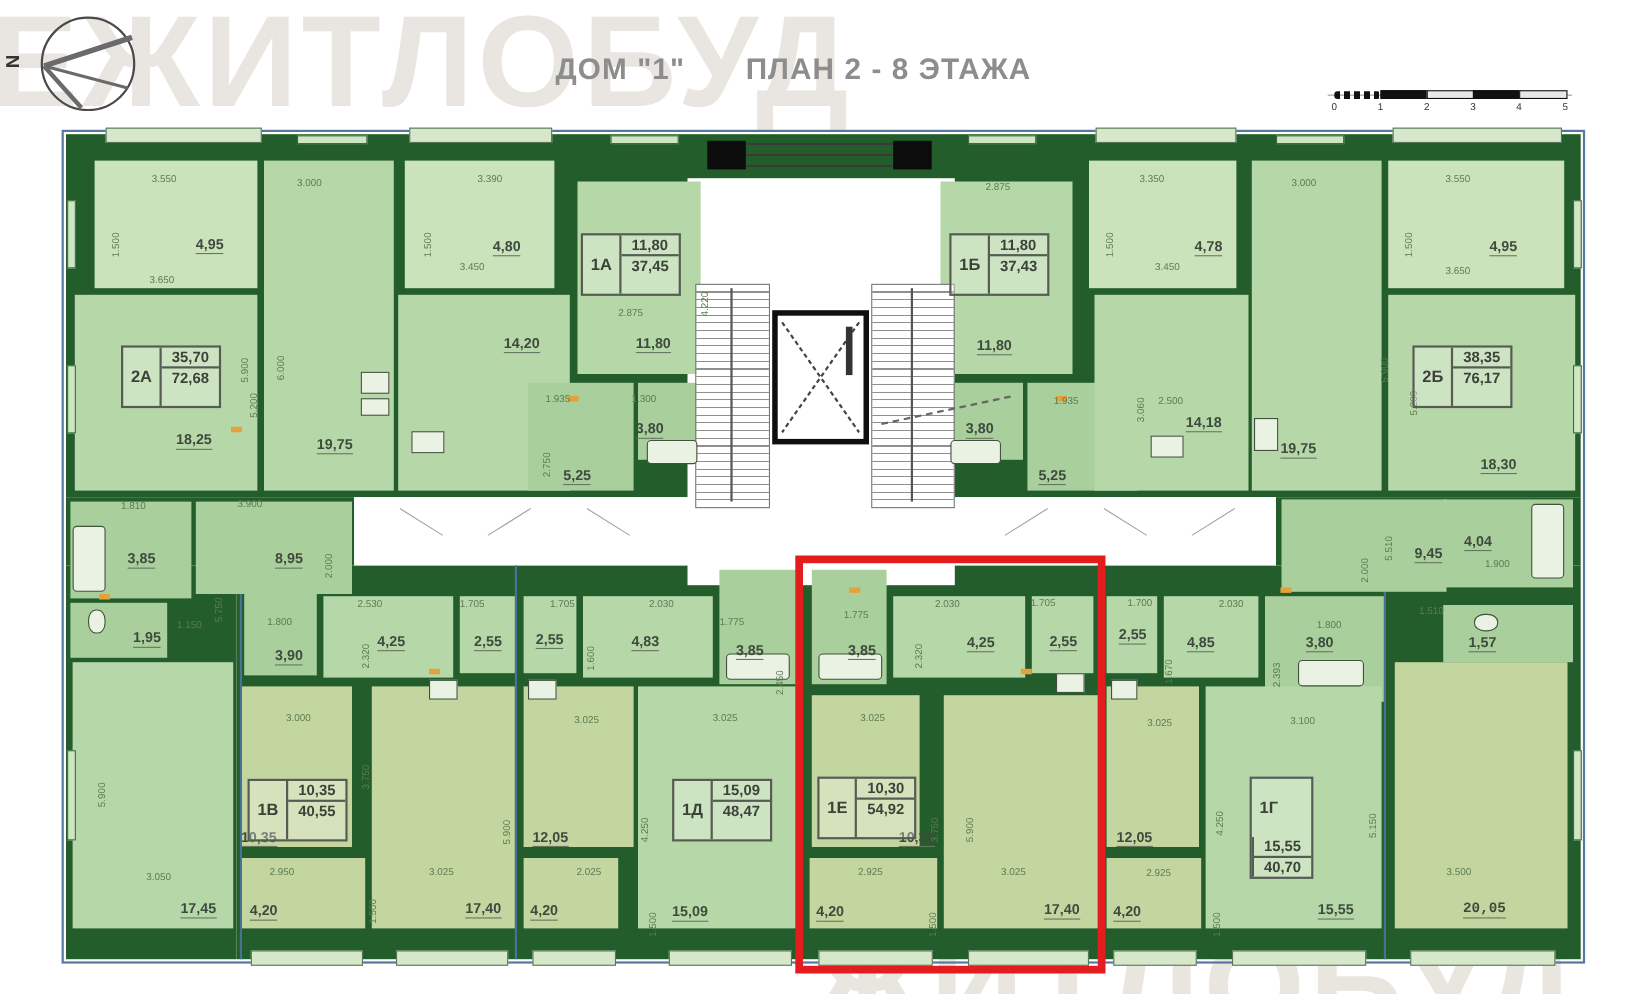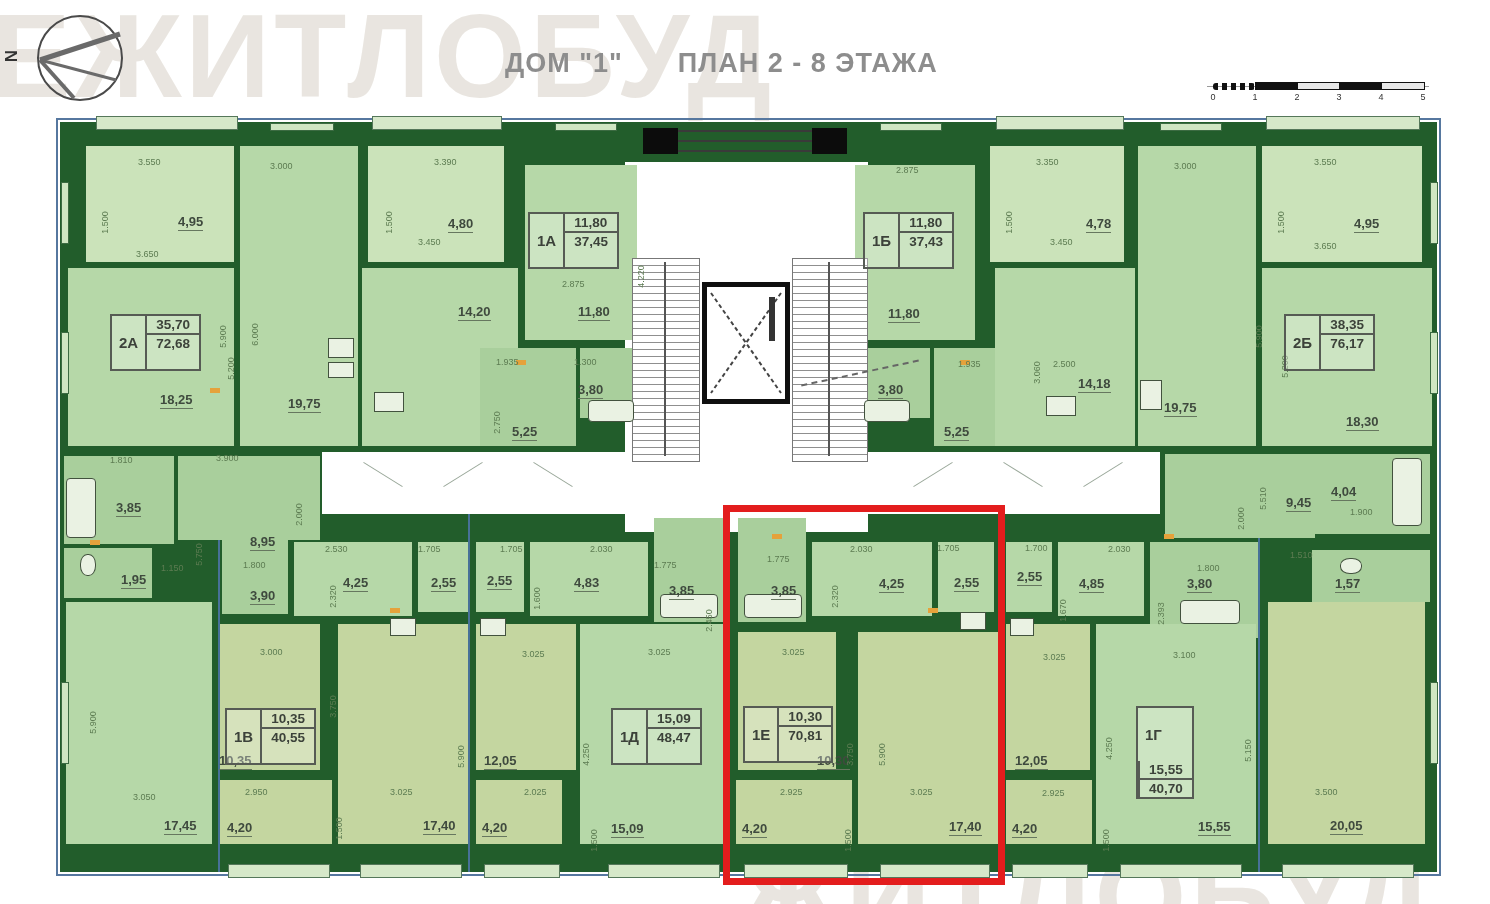--- a/index.html
+++ b/index.html
@@ -279,21 +279,21 @@
       <span class="id">1Д</span>
       <span class="vals">
           <span class="v1">15,09</span>
           <span>48,47</span>
         </span>
     </div>
     <div class="stat" style="left:683px;top:584px;">
       <span class="id">1Е</span>
       <span class="vals">
           <span class="v1">10,30</span>
-          <span>70,81</span>
+          <span>54,92</span>
         </span>
     </div>
     <div class="stat" style="left:1076px;top:584px;flex-direction:column;">
       <span class="id">1Г</span>
       <span class="vals">
           <span class="v1">15,55</span>
           <span>40,70</span>
         </span>
     </div>
 
@@ -307,27 +307,27 @@
     <b class="area" style="left:452px;top:302px;">5,25</b>
     <b class="area" style="left:828px;top:184px;">11,80</b>
     <b class="area" style="left:818px;top:260px;">3,80</b>
     <b class="area" style="left:884px;top:302px;">5,25</b>
     <b class="area" style="left:1026px;top:94px;">4,78</b>
     <b class="area" style="left:1018px;top:254px;">14,18</b>
     <b class="area" style="left:1104px;top:278px;">19,75</b>
     <b class="area" style="left:1294px;top:94px;">4,95</b>
     <b class="area" style="left:1286px;top:292px;">18,30</b>
     <b class="area" style="left:56px;top:378px;">3,85</b>
-    <b class="area" style="left:190px;top:378px;margin-top:34px;">8,95</b>
+    <b class="area" style="left:190px;top:378px;">8,95</b>
     <b class="area" style="left:61px;top:450px;">1,95</b>
     <b class="area" style="left:104px;top:696px;">17,45</b>
     <b class="area" style="left:1226px;top:373px;">9,45</b>
     <b class="area" style="left:1271px;top:362px;">4,04</b>
     <b class="area" style="left:1275px;top:454px;">1,57</b>
-    <b class="area" style="left:1270px;top:696px;">20,05</b>
+    <b class="area" style="left:1270px;top:696px;font-family:Liberation Mono, monospace;">20,05</b>
     <b class="area" style="left:190px;top:466px;">3,90</b>
     <b class="area" style="left:283px;top:453px;">4,25</b>
     <b class="area" style="left:371px;top:453px;">2,55</b>
     <b class="area" style="left:159px;top:631px;">10,35</b>
     <b class="area" style="left:167px;top:698px;">4,20</b>
     <b class="area" style="left:363px;top:696px;">17,40</b>
     <b class="area" style="left:427px;top:451px;">2,55</b>
     <b class="area" style="left:514px;top:453px;">4,83</b>
     <b class="area" style="left:609px;top:461px;">3,85</b>
     <b class="area" style="left:424px;top:631px;">12,05</b>

